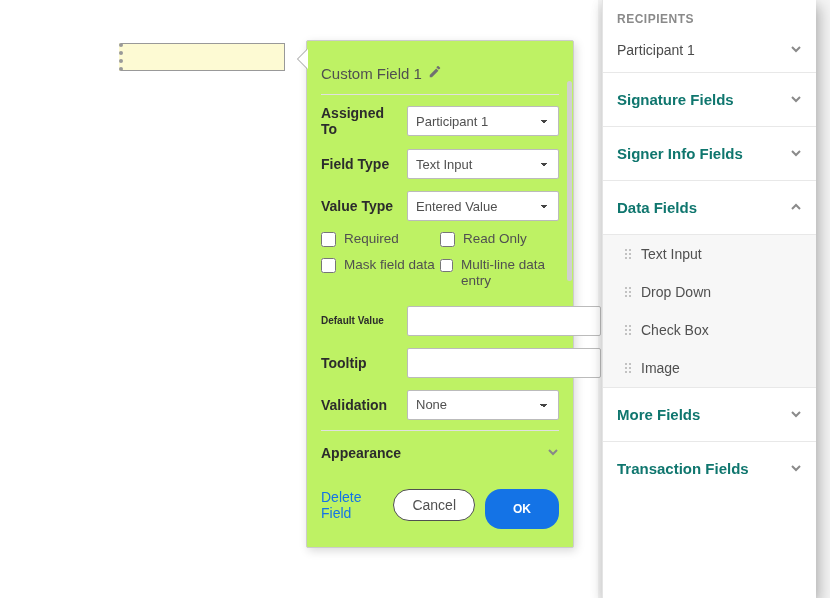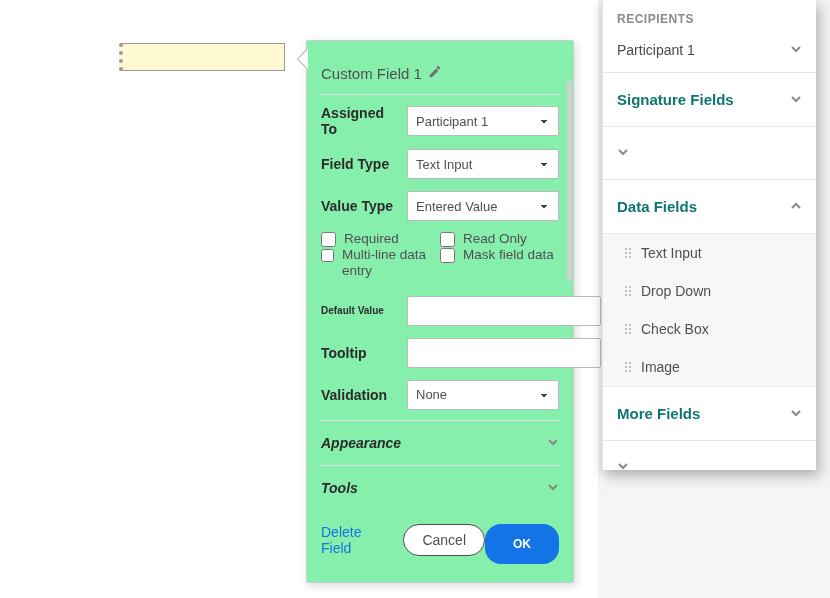--- a/index.html
+++ b/index.html
@@ -25,21 +25,21 @@
     left: 119px; top: 43px;
     width: 166px; height: 28px;
     background: #fdfad3;
     border: 1px solid #999;
     border-left: 4px dotted #999;
   }
   .popover {
     position: absolute;
     left: 306px; top: 40px;
     width: 268px;
-    background: #86efac;
+    background: #bef264;
     border: 1px solid #ccc;
     border-radius: 2px;
     box-shadow: 2px 3px 10px rgba(0,0,0,0.15);
     padding: 0;
   }
   .popover::before {
     content: "";
     position: absolute;
     left: -10px; top: 8px;
     width: 0; height: 0;
@@ -60,34 +60,34 @@
   .pop-title { display:flex; align-items:center; gap:6px; font-size:15px; color:#505050; padding: 10px 0 12px 0; border-bottom:1px solid #e0e0e0;}
   .pencil-icon svg { width:14px; height:14px; fill:#707070; }
   .form-row { display:flex; align-items:center; padding: 10px 0 2px 0; gap:4px;}
   .form-label { flex: 0 0 82px; font-size:14px; color:#2c2c2c; font-weight:600;}
   .form-label2 { flex: 0 0 82px; font-size:10px; color:#2c2c2c; font-weight:600; line-height:1.2;}
   .sel, .txt {
     flex:1; height:30px; border:1px solid #bbb; border-radius:2px; background:#fff;
     font-size:13px; padding: 0 8px; color:#505050;
   }
   .sel { appearance:none; background-image: linear-gradient(45deg, transparent 50%, #444 50%), linear-gradient(135deg, #444 50%, transparent 50%); background-position: calc(100% - 14px) 13px, calc(100% - 10px) 13px; background-size:4px 4px,4px 4px; background-repeat:no-repeat;}
-  .checks { display:flex; flex-wrap:wrap; padding:8px 0 6px 0; row-gap:0;}
+  .checks { display:flex; flex-wrap:wrap; padding:8px 0 6px 0; row-gap:10px;}
   .chk { display:flex; align-items:flex-start; gap:8px; width:50%; font-size:13.5px; color:#505050;}
   .chk input { width:15px; height:15px; margin:0; margin-top:1px; accent-color:#666;}
   .chk span { line-height:1.2; }
-  .accordion-row { display:flex; align-items:center; justify-content:space-between; padding:14px 0; border-top:1px solid #e0e0e0; cursor:pointer; font-weight:600; color:#2c2c2c;font-style:italic;}
+  .accordion-row { display:flex; align-items:center; justify-content:space-between; padding:14px 0; border-top:1px solid #e0e0e0; cursor:pointer; font-weight:600; color:#2c2c2c;}
   .chevron { color:#888; }
   .chevron svg { width:12px; height:12px; stroke:#888; stroke-width:2; fill:none;}
   .actions { display:flex; align-items:flex-start; justify-content:space-between; padding:14px 0 4px 0; gap:10px;}
   .link-del { color:#1473e6; font-size:14px; cursor:pointer;}
   .btn-cancel { border:1px solid #505050; background:#fff; color:#505050; border-radius:16px; height:32px; padding:0 18px; font-size:14px; cursor:pointer;}
   .btn-ok { border:none; background:#1473e6; color:#fff; border-radius:16px; height:40px; padding:0 28px; font-size:12px; font-weight:600; cursor:pointer;}
   .scroll-indicator { position:absolute; right:1px; top:40px; width:5px; height:200px; background:#d0d0d0; border-radius:3px;}
   .sidebar {
-    position:absolute; right:14px; top:0; width:214px; height:470px;
+    position:absolute; right:14px; top:0; width:214px; height:598px;
     background:#fff; border-left:1px solid #e4e4e4;
     box-shadow: -2px 2px 10px rgba(0,0,0,0.08), 4px 6px 14px rgba(0,0,0,0.25);
   }
   .sb-group-hdr { padding:12px 14px 6px 14px; font-size:12px; letter-spacing:0.5px; color:#8a8a8a; font-weight:700;}
   .sb-row { display:flex; align-items:center; justify-content:space-between; padding:10px 14px 14px 14px; border-bottom:1px solid #e8e8e8; cursor:pointer;}
   .sb-row .lbl { font-size:14px; color:#4b4b4b;}
   .sb-section { display:flex; align-items:center; justify-content:space-between; padding:18px 14px; border-bottom:1px solid #e8e8e8; cursor:pointer;}
   .sb-section .ttl { font-weight:700; color:#0f766e; font-size:15px;}
   .sb-sub { background:#f7f7f7; border-bottom:1px solid #e8e8e8;}
   .sb-item { display:flex; align-items:center; gap:10px; padding:11px 14px 11px 22px; font-size:14px; color:#505050; cursor:grab;}
@@ -137,25 +137,25 @@
       <label class="chk">
         <input type="checkbox" style="">
         <span>Required</span>
       </label>
       <label class="chk">
         <input type="checkbox" style="">
         <span>Read Only</span>
       </label>
       <label class="chk">
         <input type="checkbox" style="">
+        <span>Mask field data</span>
+      </label>
+      <label class="chk">
+        <input type="checkbox" style="">
         <span>Multi-line data entry</span>
-      </label>
-      <label class="chk">
-        <input type="checkbox" style="">
-        <span>Mask field data</span>
       </label>
     </div>
 
     <div class="form-row">
       <div class="form-label2">Default Value</div>
       <input class="txt" type="text" value="" style="">
     </div>
     <div class="form-row">
       <div class="form-label">Tooltip</div>
       <input class="txt" type="text" value="" style="">
@@ -166,30 +166,24 @@
         <option>None</option>
       </select>
     </div>
 
     <div class="accordion-row" style="margin-top:8px;">
       <span>Appearance</span>
       <span class="chevron"><svg viewBox="0 0 12 12">
             <polyline points="2,4 6,8 10,4"></polyline>
           </svg></span>
     </div>
-    <div class="accordion-row">
-      <span>Tools</span>
-      <span class="chevron"><svg viewBox="0 0 12 12">
-            <polyline points="2,4 6,8 10,4"></polyline>
-          </svg></span>
-    </div>
 
     <div class="actions">
       <span class="link-del">Delete Field</span>
-      <div style="display:flex; ">
+      <div style="display:flex; gap:10px;">
         <button class="btn-cancel">Cancel</button>
         <button class="btn-ok">OK</button>
       </div>
     </div>
   </div>
 </div>
 
 <div class="sidebar">
   <div class="sb-group-hdr">RECIPIENTS</div>
   <div class="sb-row">
@@ -199,20 +193,21 @@
         </svg></span>
   </div>
 
   <div class="sb-section">
     <span class="ttl">Signature Fields</span>
     <span class="chev-down"><svg viewBox="0 0 12 12">
           <polyline points="2,4 6,8 10,4"></polyline>
         </svg></span>
   </div>
   <div class="sb-section">
+    <span class="ttl">Signer Info Fields</span>
     <span class="chev-down"><svg viewBox="0 0 12 12">
           <polyline points="2,4 6,8 10,4"></polyline>
         </svg></span>
   </div>
   <div class="sb-section">
     <span class="ttl">Data Fields</span>
     <span class="chev-up"><svg viewBox="0 0 12 12">
           <polyline points="2,8 6,4 10,8"></polyline>
         </svg></span>
   </div>
@@ -250,17 +245,18 @@
       <span>Image</span>
     </div>
   </div>
   <div class="sb-section">
     <span class="ttl">More Fields</span>
     <span class="chev-down"><svg viewBox="0 0 12 12">
           <polyline points="2,4 6,8 10,4"></polyline>
         </svg></span>
   </div>
   <div class="sb-section" style="border-bottom:none;">
+    <span class="ttl">Transaction Fields</span>
     <span class="chev-down"><svg viewBox="0 0 12 12">
           <polyline points="2,4 6,8 10,4"></polyline>
         </svg></span>
   </div>
 </div>
 
 </body></html>

